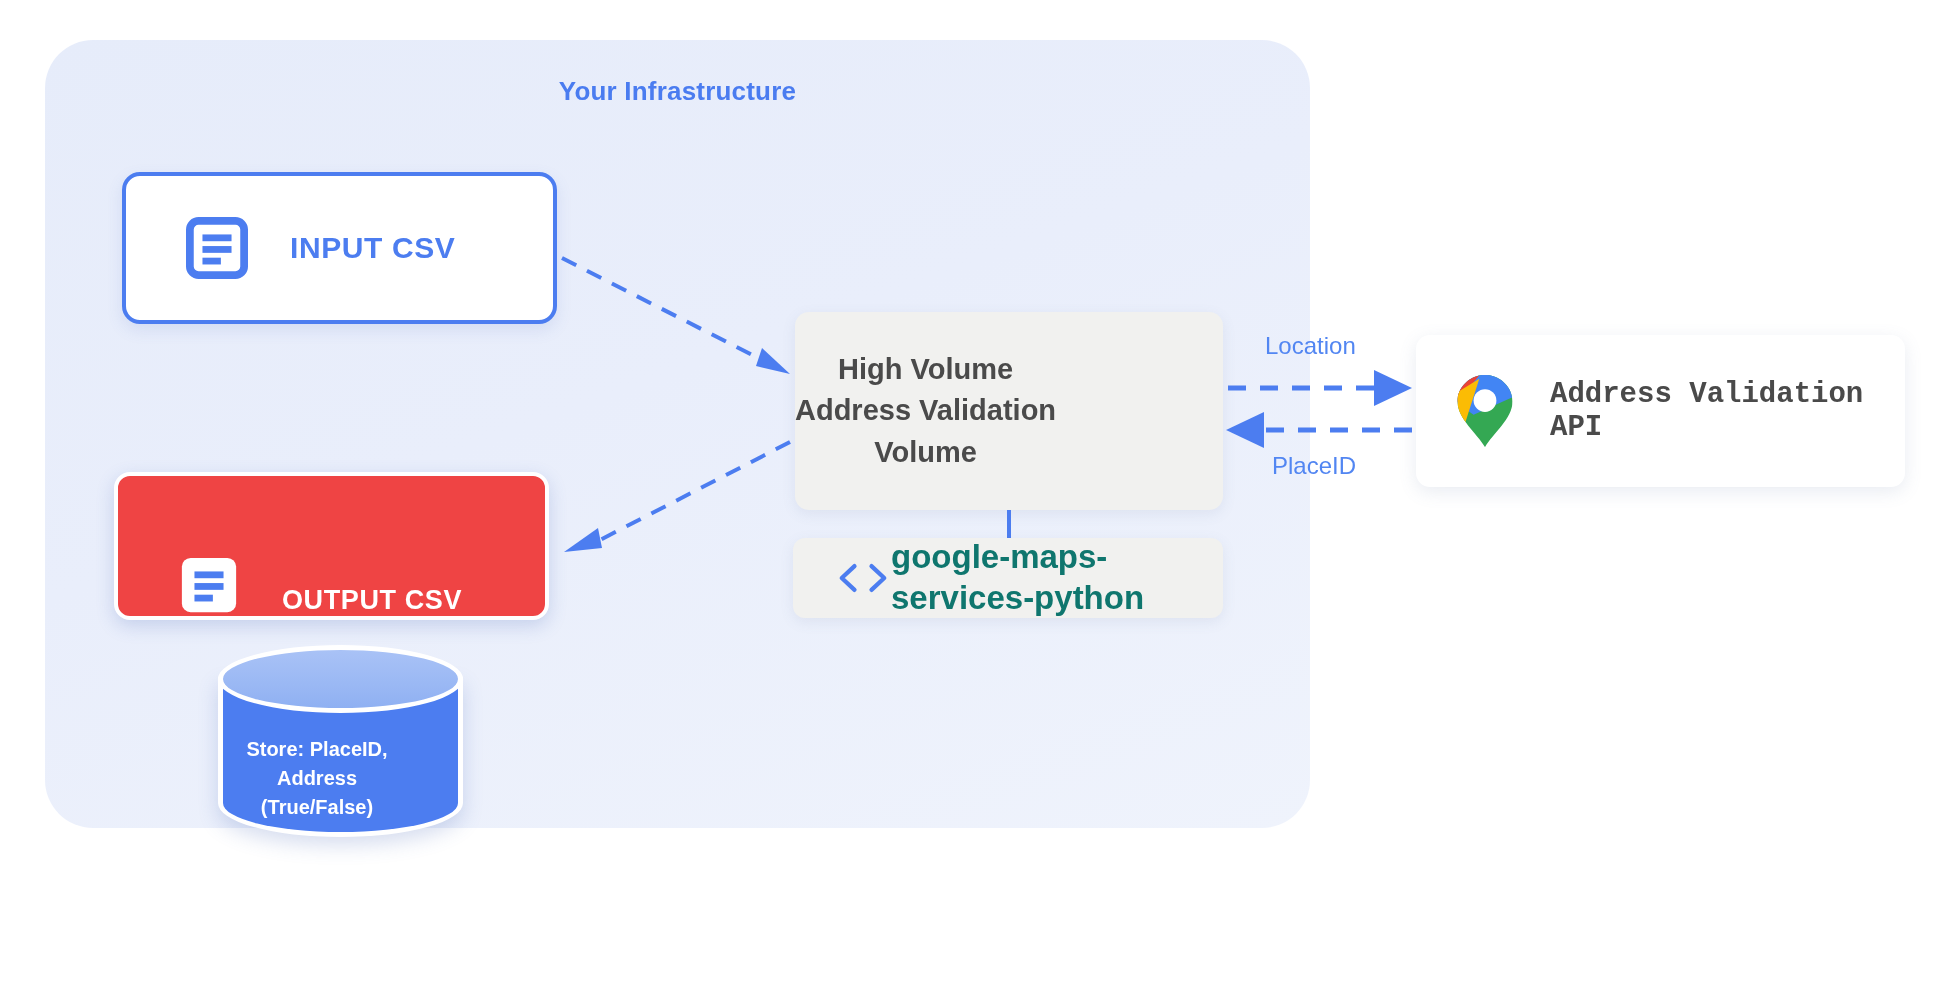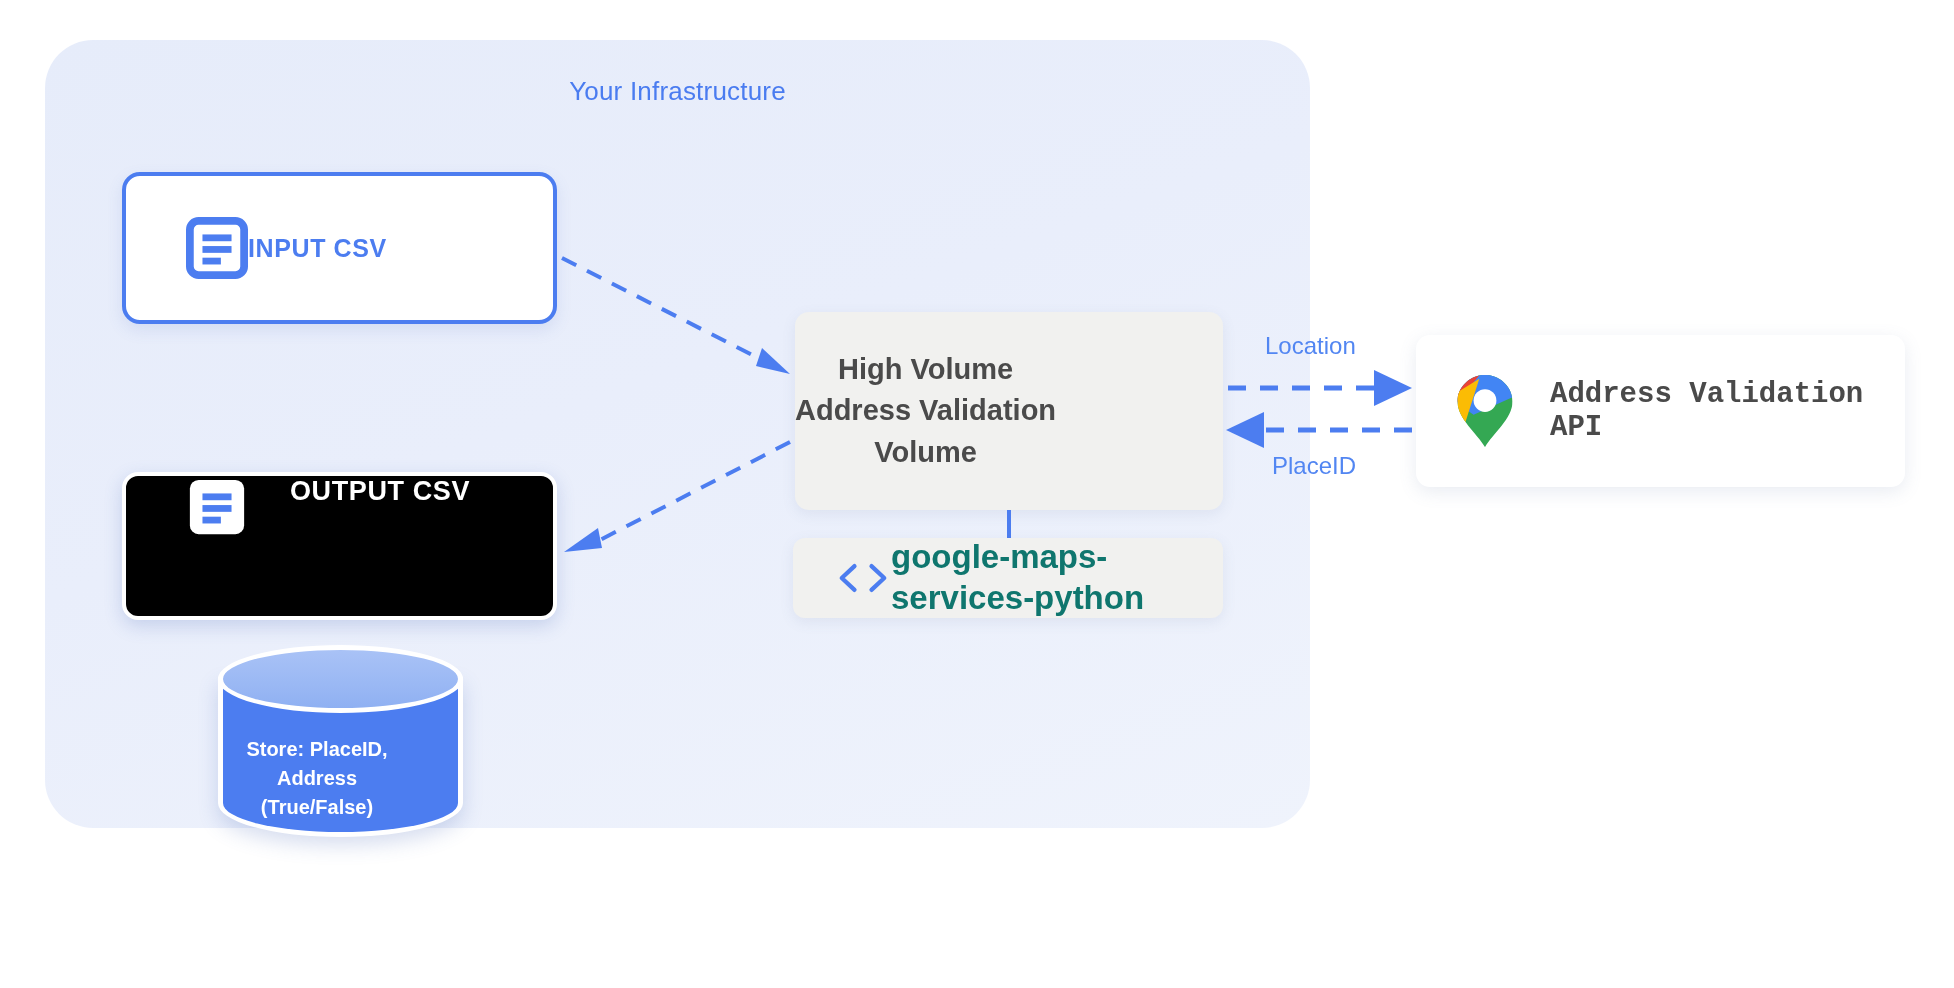--- a/index.html
+++ b/index.html
@@ -34,21 +34,21 @@
     background: linear-gradient(160deg, #e6ecfa 0%, #e9eefb 45%, #eff3fc 100%);
   }
   .infra-title {
     position: absolute;
     left: 0;
     top: 36px;
     width: 1265px;
     text-align: center;
     color: #4a7cf0;
     font-size: 26px;
-    font-weight: normal;
+    font-weight: bold;
     letter-spacing: 0.2px;
   }
 
   
   .card {
     position: absolute;
     box-sizing: border-box;
   }
 
   
@@ -59,37 +59,38 @@
     height: 152px;
     background: #ffffff;
     border: 4px solid #4c7df0;
     border-radius: 18px;
     display: flex;
     align-items: center;
     box-shadow: 0 6px 16px rgba(80,110,190,0.13);
   }
   .input-csv .icon-wrap { margin-left: 60px; }
   .input-csv .label {
+    margin-left: 42px;
     color: #4c7df0;
-    font-size: 25px;
+    font-size: 30px;
     font-weight: bold;
     letter-spacing: 0.6px;
   }
 
   
   .output-csv {
-    left: 122px;
+    left: 114px;
     top: 472px;
     width: 435px;
     height: 148px;
-    background: #000000;
+    background: #ef4444;
     border: 4px solid #ffffff;
     border-radius: 16px;
     display: flex;
-    align-items: flex-start;
+    align-items: flex-end;
     box-shadow: 0 6px 18px rgba(70,100,180,0.22);
   }
   .output-csv .icon-wrap { margin-left: 60px; }
   .output-csv .label {
     margin-left: 42px;
     color: #ffffff;
     font-size: 27px;
     font-weight: bold;
     letter-spacing: 0.6px;
   }

